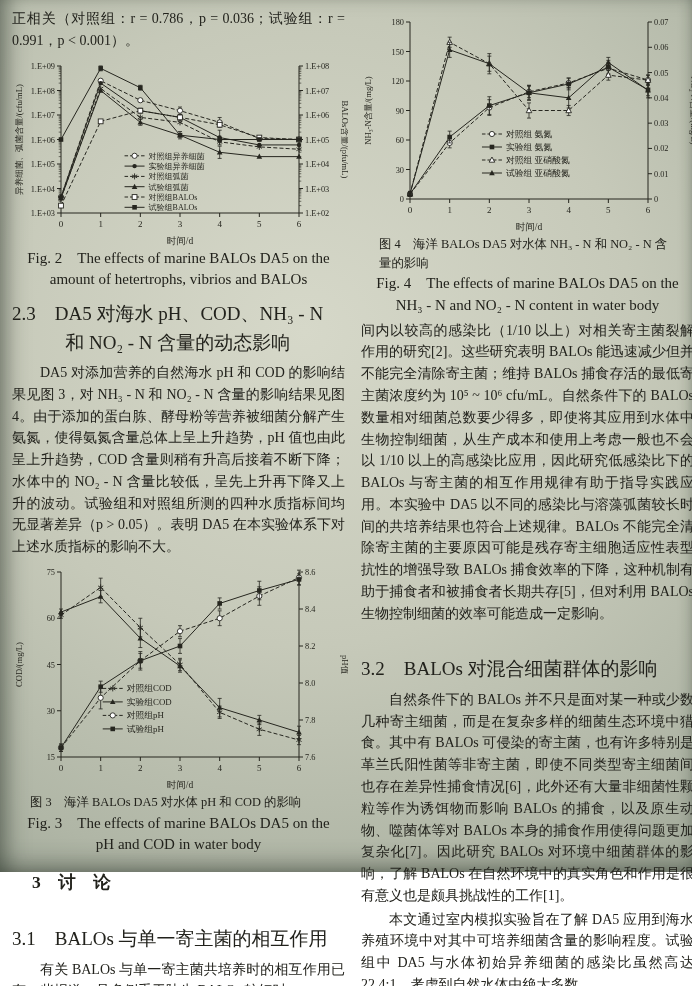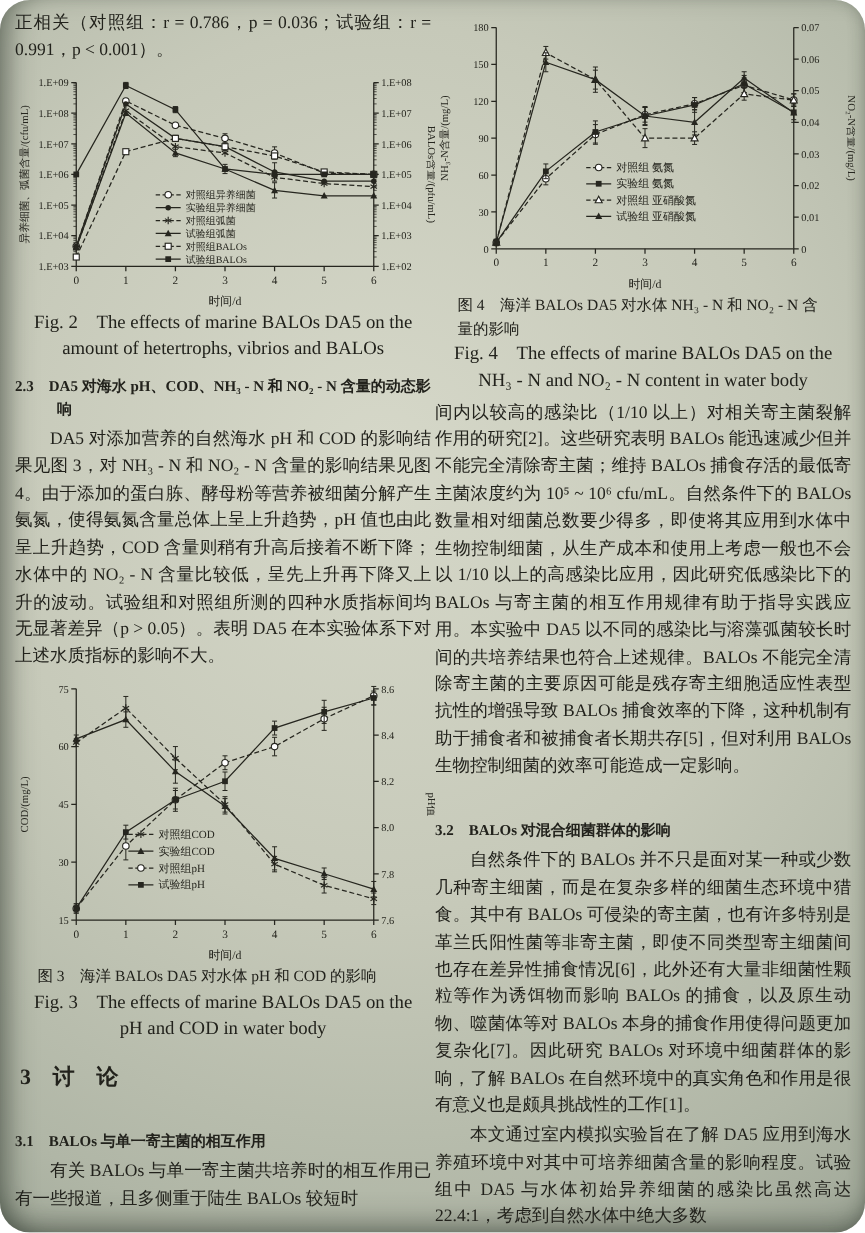--- a/index.html
+++ b/index.html
@@ -2,40 +2,39 @@
 <html><head>
 <meta charset="utf-8">
 <style>
   html,body{margin:0;padding:0;}
   body{
     width:692px;height:986px;overflow:hidden;
     font-family:"Liberation Serif","DejaVu Serif",serif;
     color:#22221c;
   }
   .page{
-    width:692px;height:986px;box-sizing:border-box;
+    width:692px;height:872px;box-sizing:border-box;
     padding:8px 6px 0 12px;
-    display:flex;gap:3px;
+    display:flex;gap:16px;
     background:radial-gradient(125% 95% at 44% 38%, #d6d8c9 0%, #c6c9b9 38%, #b0b6a6 66%, #959e8f 88%, #7e897c 100%);
     box-shadow:inset 16px 0 22px -10px rgba(35,45,35,.5), inset 0 -18px 24px -12px rgba(35,45,35,.45), inset -6px 0 14px -8px rgba(35,45,35,.35);
-    border-radius:24px;
   }
   .col{width:333px;flex:0 0 333px;}
   .body-text{
     font-size:14px;line-height:1.555;text-align:justify;
     margin:0 0 2px 0;text-indent:2em;
   }
   .no-indent{text-indent:0;}
   figure{margin:5px 0 3px 0;padding:0;}
   svg{display:block;}
   svg text{font-family:"Liberation Serif","DejaVu Serif",serif;}
   .cap-cn{font-size:12.4px;line-height:1.5;text-align:left;padding:0 18px;margin-top:2px;}
   .cap-en{font-size:15px;line-height:1.45;text-align:center;padding:0 14px;margin-top:1px;}
-  h2.discuss{font-size:17.5px;font-weight:bold;margin:14px 0 8px 4px;}
-  h3.sec{font-size:12px;font-weight:bold;margin:9px 0 5px 0;line-height:1.5;
+  h2.discuss{font-size:17.5px;font-weight:bold;margin:14px 0 8px 20px;}
+  h3.sec{font-size:19px;font-weight:normal;margin:9px 0 5px 0;line-height:1.5;
          padding-left:2.8em;text-indent:-2.8em;}
   h3.sec-plain{padding-left:0;text-indent:0;margin-top:31px;}
 </style>
 </head>
 <body>
 
 <div class="page">
 
   <div class="col">
     <p class="body-text no-indent">正相关（对照组：r = 0.786，p = 0.036；试验组：r = 0.991，p &lt; 0.001）。</p>

